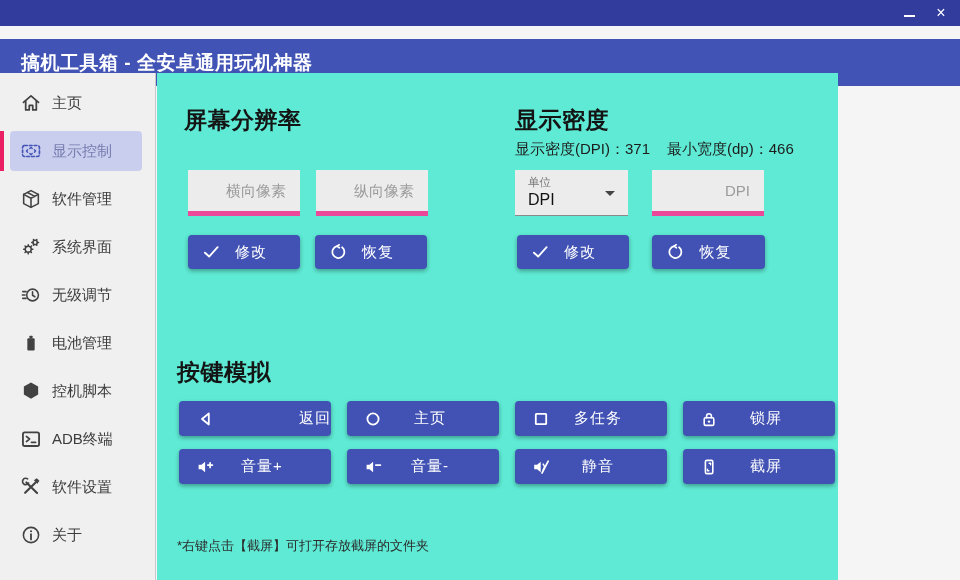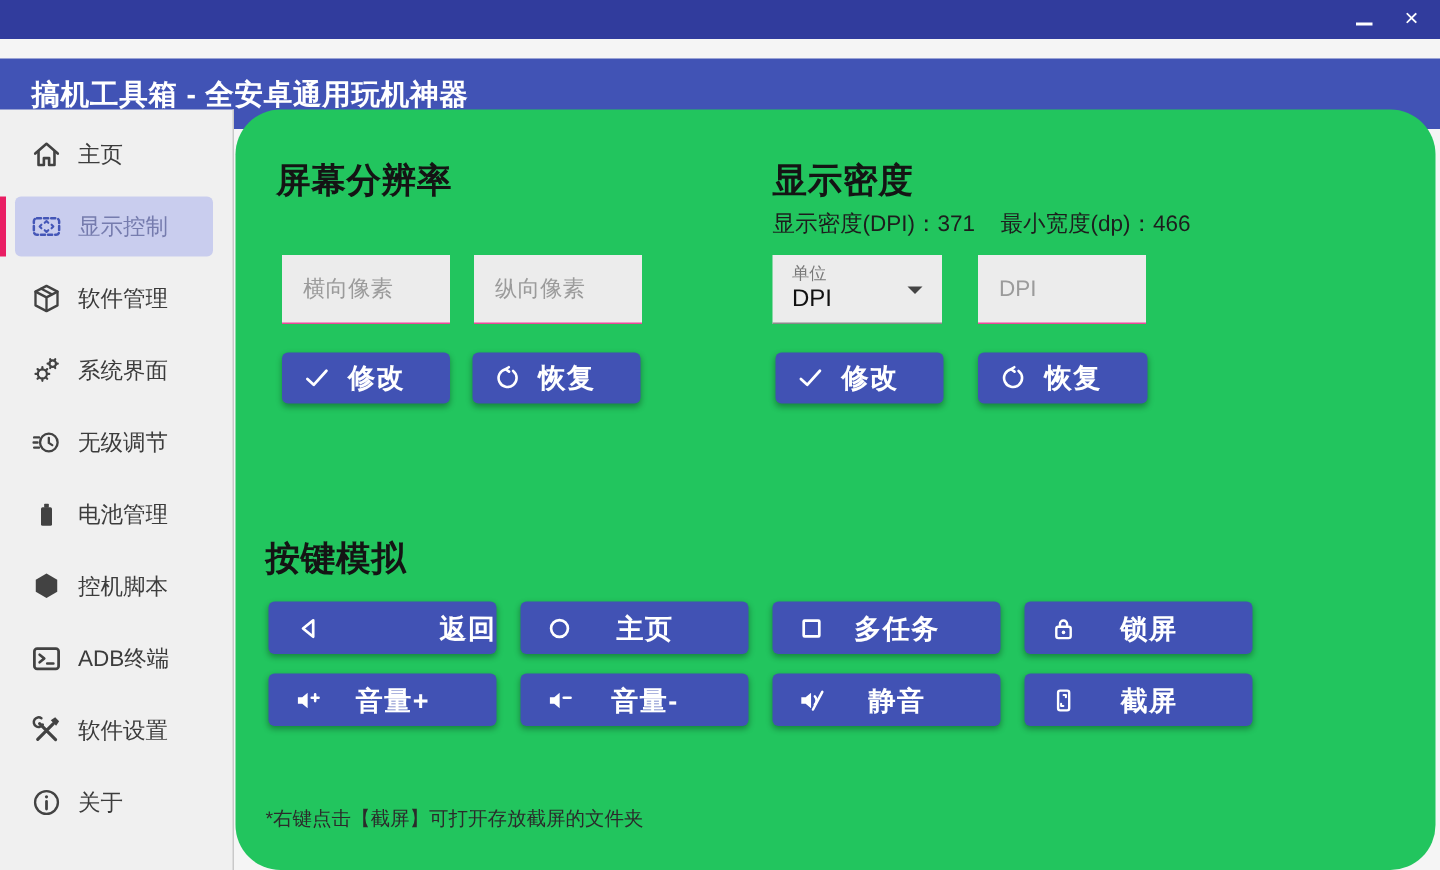--- a/index.html
+++ b/index.html
@@ -21,38 +21,38 @@
   .sidebar { position:absolute; left:0; top:73px; width:156px; height:507px; background:#f0f0f0;
              border-right:1px solid #c9c9c9; padding-top:6px; }
   .side-item { height:48px; display:flex; align-items:center; padding-left:19px; color:#3c3c3c;
                font-size:15px; cursor:pointer; position:relative; }
   .side-item .ic { width:24px; height:24px; display:flex; align-items:center; justify-content:center; margin-right:9px; color:#424242; }
   .side-item.selected { background:#c9cdee; border-radius:4px; margin:4px 13px 4px 10px; height:40px; padding-left:9px; color:#767cae; }
   .side-item.selected .ic { color:#4456b7; }
   .side-item.selected::before { content:""; position:absolute; left:-10px; top:0; width:4px; height:40px; background:#e91e63; }
 
   
-  .main { position:absolute; left:157px; top:73px; width:800px; height:507px; background:#22c55e;border-radius:30px; }
+  .main { position:absolute; left:157px; top:73px; width:681px; height:507px; background:#5eead4; }
   .heading { position:absolute; font-size:23px; font-weight:700; color:#141414; letter-spacing:0.5px; }
   .info { position:absolute; font-size:15px; color:#1d1d1d; }
 
-  .txt-field { position:absolute; height:46px; background:#ececec; border:none; border-bottom:1px solid #ec4899;
-               padding:0 14px; font-size:15px; color:#222; font-family:inherit; }
+  .txt-field { position:absolute; height:46px; background:#ececec; border:none; border-bottom:5px solid #ec4899;
+               padding:0 14px; font-size:15px; color:#222; font-family:inherit;text-align:right; }
   .txt-field::placeholder { color:#9b9b9b; opacity:1; }
 
   .combo { position:absolute; height:46px; background:#ececec; border-bottom:1px solid #8a8a8a; cursor:pointer; padding:5px 0 0 13px; }
   .combo .cb-label { display:block; font-size:11.5px; color:#7a7a7a; }
   .combo .cb-value { display:block; font-size:16px; color:#111; margin-top:1px; }
   .combo .cb-arrow { position:absolute; right:13px; top:21px; width:0; height:0;
                      border-left:5px solid transparent; border-right:5px solid transparent; border-top:5px solid #444; }
 
   .btn { position:absolute; height:34px; background:#4152b4; border-radius:4px; color:#fff; cursor:pointer;
          box-shadow:0 2px 4px rgba(0,0,0,0.33); display:flex; align-items:center; justify-content:center; }
   .btn .b-ic { position:absolute; left:13px; top:50%; transform:translateY(-50%); display:flex; }
-  .btn .b-label { font-size:18px; font-weight:700; letter-spacing:1px; padding-left:14px; }
+  .btn .b-label { font-size:15px; font-weight:400; letter-spacing:1px; padding-left:14px; }
 
   .key-btn { height:35px; }
   .key-btn .b-ic { left:16px; }
 
   .note { position:absolute; font-size:13px; color:#2b2b2b; }
 </style>
 </head>
 <body>
 
 <div class="chrome-bar">

